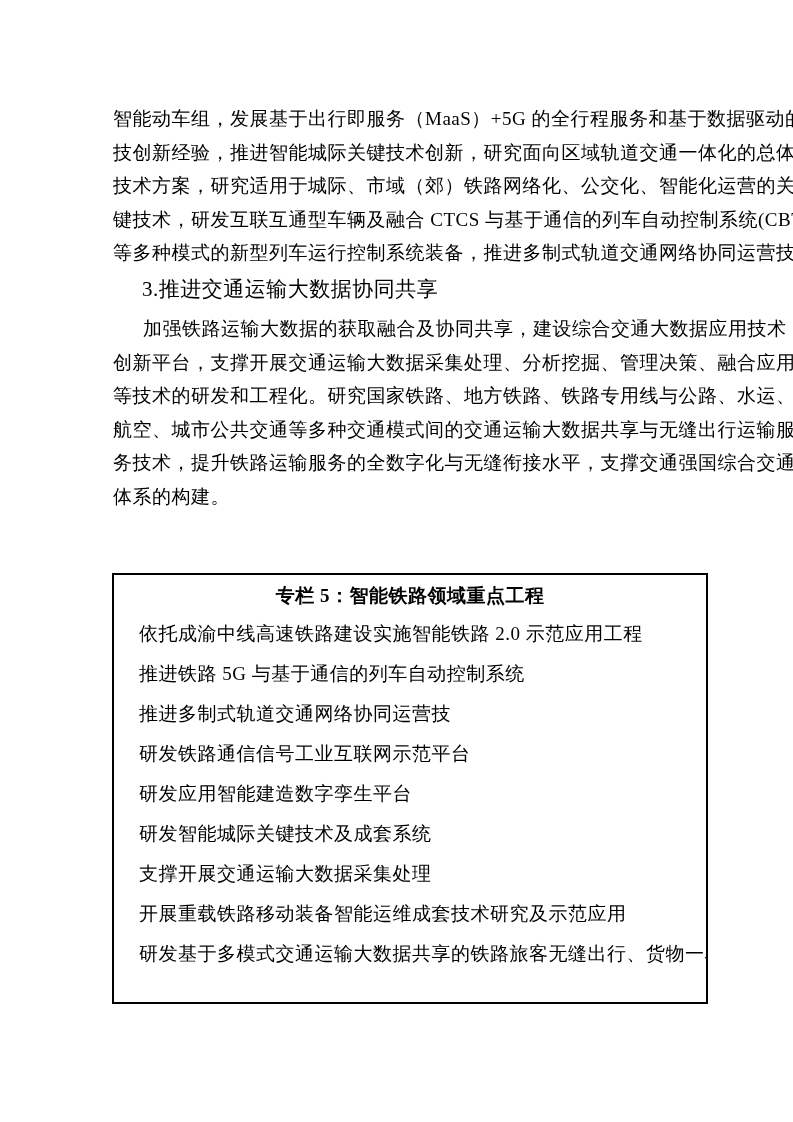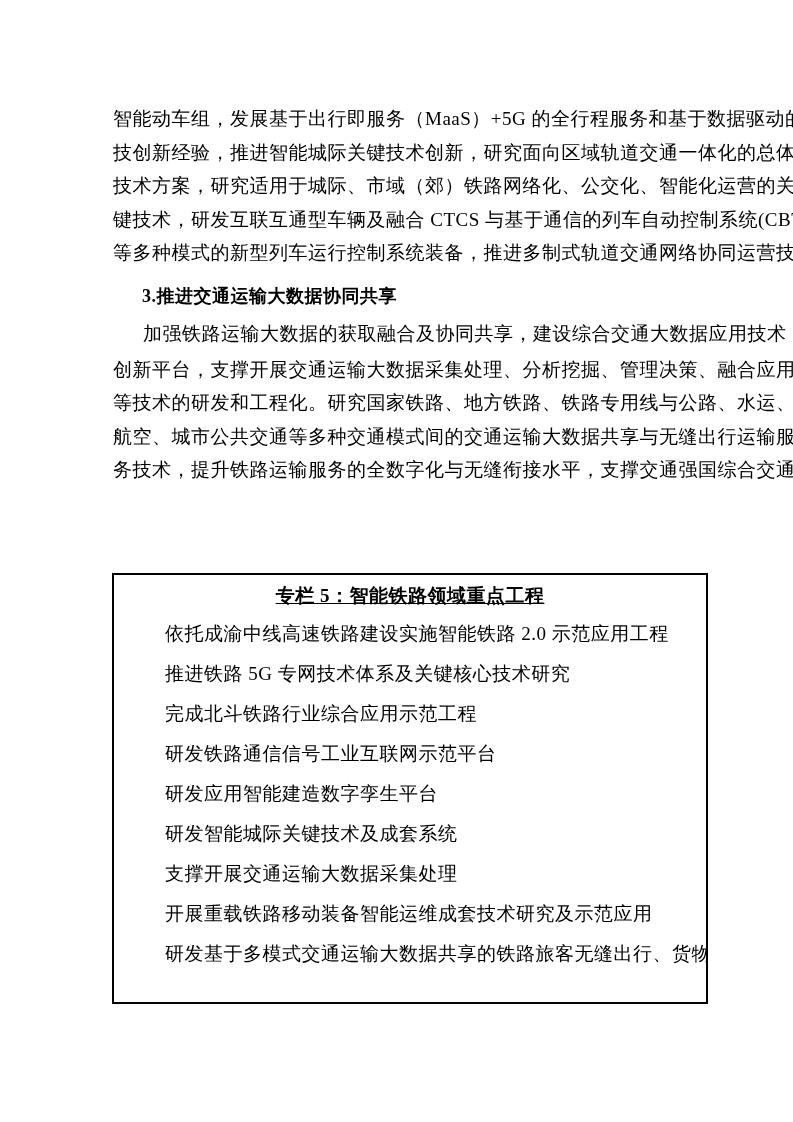--- a/index.html
+++ b/index.html
@@ -22,55 +22,53 @@
     top: 102px;
     width: 594px;
   }
   .bodyline {
     font-size: 19px;
     line-height: 33.5px;
     letter-spacing: 0.5px;
     white-space: nowrap;
   }
   .section-heading {
-    font-size: 18px;
+    font-size: 21px;
     line-height: 33.5px;
-    font-weight: bold;
+    font-weight: normal;
     padding-left: 29px;
-    margin-top: 10px;
+    margin-top: 3px;
     margin-bottom: 6px;
     letter-spacing: 0.5px;
     white-space: nowrap;
   }
   .indent {
     padding-left: 30px;
-    font-family: Liberation Mono, monospace;
   }
   .column-box {
     position: absolute;
     left: 112px;
     top: 573px;
     width: 592px;  
     height: 427px; 
     border: 2px solid #000000;
     overflow: hidden;
     background: #ffffff;
   }
   .column-box-title {
     font-size: 19px;
     line-height: 24px;
     font-weight: bold;
     text-align: center;
     margin-top: 9px;
     letter-spacing: 0.5px;
-    text-decoration: underline;
   }
   .column-box-items {
     margin-top: 6px;
-    padding-left: 51px;
+    padding-left: 25px;
   }
   .box-item {
     font-size: 19px;
     line-height: 40px;
     letter-spacing: 0.5px;
     white-space: nowrap;
   }
 </style>
 </head>
 <body>
@@ -88,30 +86,31 @@
     </div>
 
     <div class="section-heading">3.推进交通运输大数据协同共享</div>
 
     <div>
       <div class="bodyline indent">加强铁路运输大数据的获取融合及协同共享，建设综合交通大数据应用技术</div>
       <div class="bodyline">创新平台，支撑开展交通运输大数据采集处理、分析挖掘、管理决策、融合应用</div>
       <div class="bodyline">等技术的研发和工程化。研究国家铁路、地方铁路、铁路专用线与公路、水运、</div>
       <div class="bodyline">航空、城市公共交通等多种交通模式间的交通运输大数据共享与无缝出行运输服</div>
       <div class="bodyline">务技术，提升铁路运输服务的全数字化与无缝衔接水平，支撑交通强国综合交通</div>
+      <div class="bodyline">体系的构建。</div>
     </div>
 
   </div>
 
   <div class="column-box">
     <div class="column-box-title">专栏 5：智能铁路领域重点工程</div>
     <div class="column-box-items">
       <div class="box-item">依托成渝中线高速铁路建设实施智能铁路 2.0 示范应用工程</div>
-      <div class="box-item">推进铁路 5G 专网技术体系及关键核心技术研究</div>
-      <div class="box-item">完成北斗铁路行业综合应用示范工程</div>
+      <div class="box-item">推进铁路 5G 与基于通信的列车自动控制系统</div>
+      <div class="box-item">推进多制式轨道交通网络协同运营技</div>
       <div class="box-item">研发铁路通信信号工业互联网示范平台</div>
       <div class="box-item">研发应用智能建造数字孪生平台</div>
       <div class="box-item">研发智能城际关键技术及成套系统</div>
       <div class="box-item">支撑开展交通运输大数据采集处理</div>
       <div class="box-item">开展重载铁路移动装备智能运维成套技术研究及示范应用</div>
       <div class="box-item">研发基于多模式交通运输大数据共享的铁路旅客无缝出行、货物一单到底服</div>
     </div>
   </div>
 
 </div>

